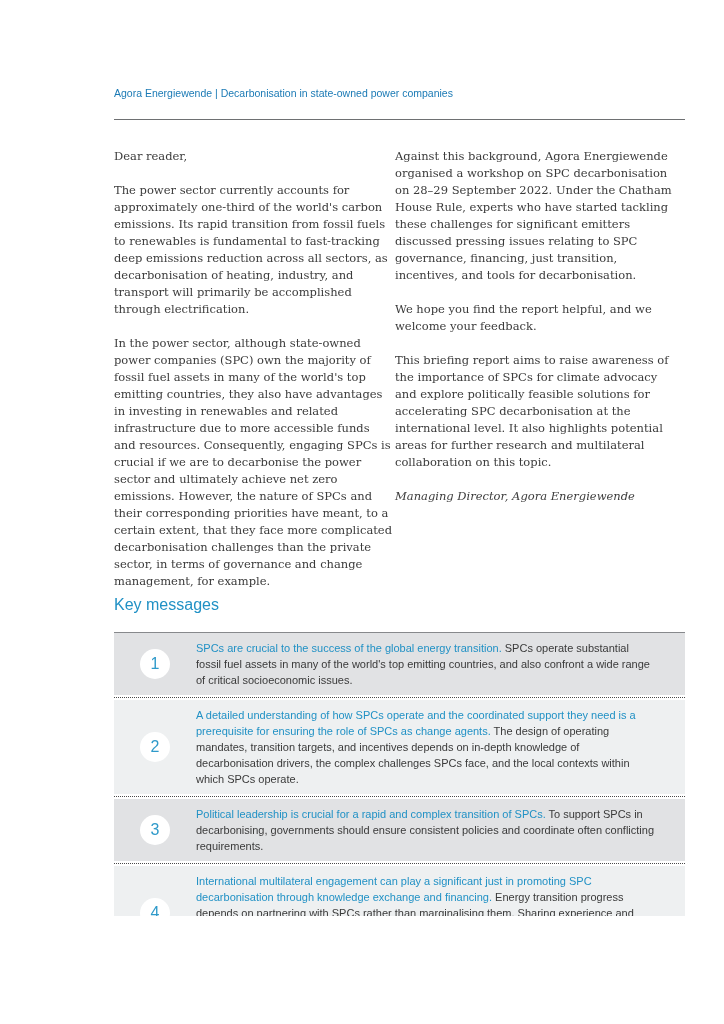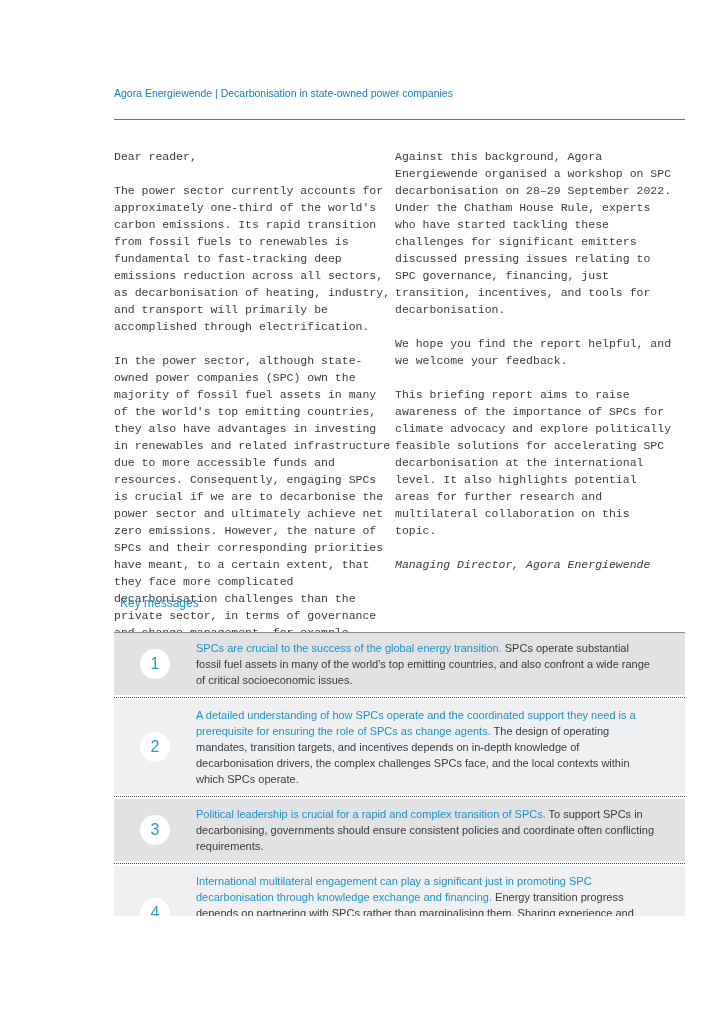--- a/index.html
+++ b/index.html
@@ -16,36 +16,36 @@
     font-family:"Liberation Sans", sans-serif;
     font-size:10.5px;line-height:13px;
     color:#1b7ab5;
   }
   .header-rule{
     position:absolute;left:90px;top:119px;width:571px;
     border-top:1px solid #6e7072;
   }
   .columns{
     position:absolute;left:90px;top:148px;width:571px;
-    display:flex;gap:1px;font-family:Liberation Mono, monospace;
+    display:flex;gap:1px;
   }
   .col{
     width:280px;
     font-size:11.5px;line-height:17px;
     color:#3b3b3b;
     text-align:left;
   }
   .col p{margin:0 0 17px 0;}
   .sig-name{margin:0 !important;}
   .sig-title{margin:0 !important;font-style:italic;}
   .km-title{
-    position:absolute;left:96px;top:596px;margin:0;
+    position:absolute;left:90px;top:596px;margin:0;
     font-family:"Liberation Sans", sans-serif;
     font-weight:normal;
-    font-size:12px;
+    font-size:16px;
     color:#2191c5;
   }
   .km-block{
     position:absolute;left:90px;top:632px;width:571px;
     border-top:1px solid #87898c;
     font-family:"Liberation Sans", sans-serif;
   }
   .km-row{display:flex;}
   .km-row.dark{background:#e1e2e4;}
   .km-row.light{background:#eef0f1;}

